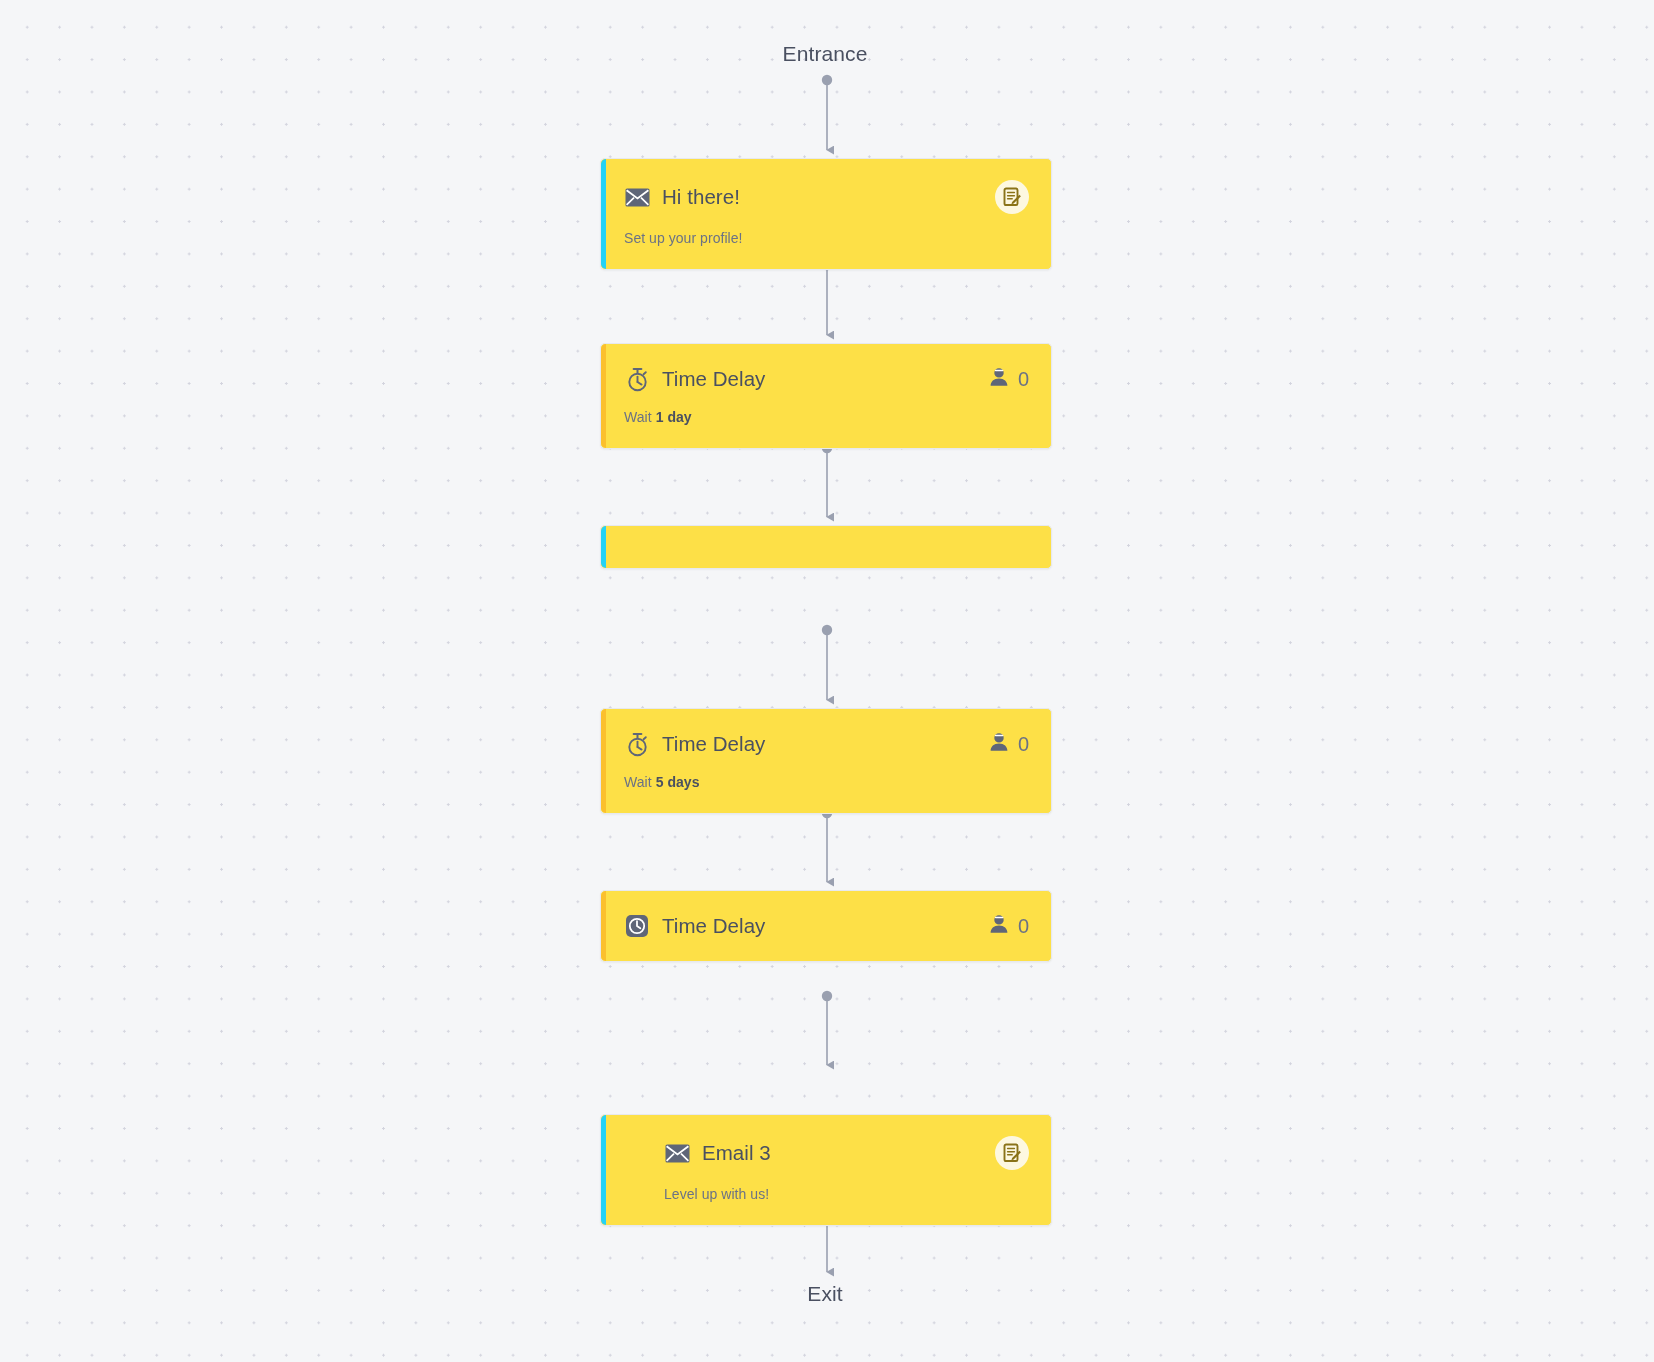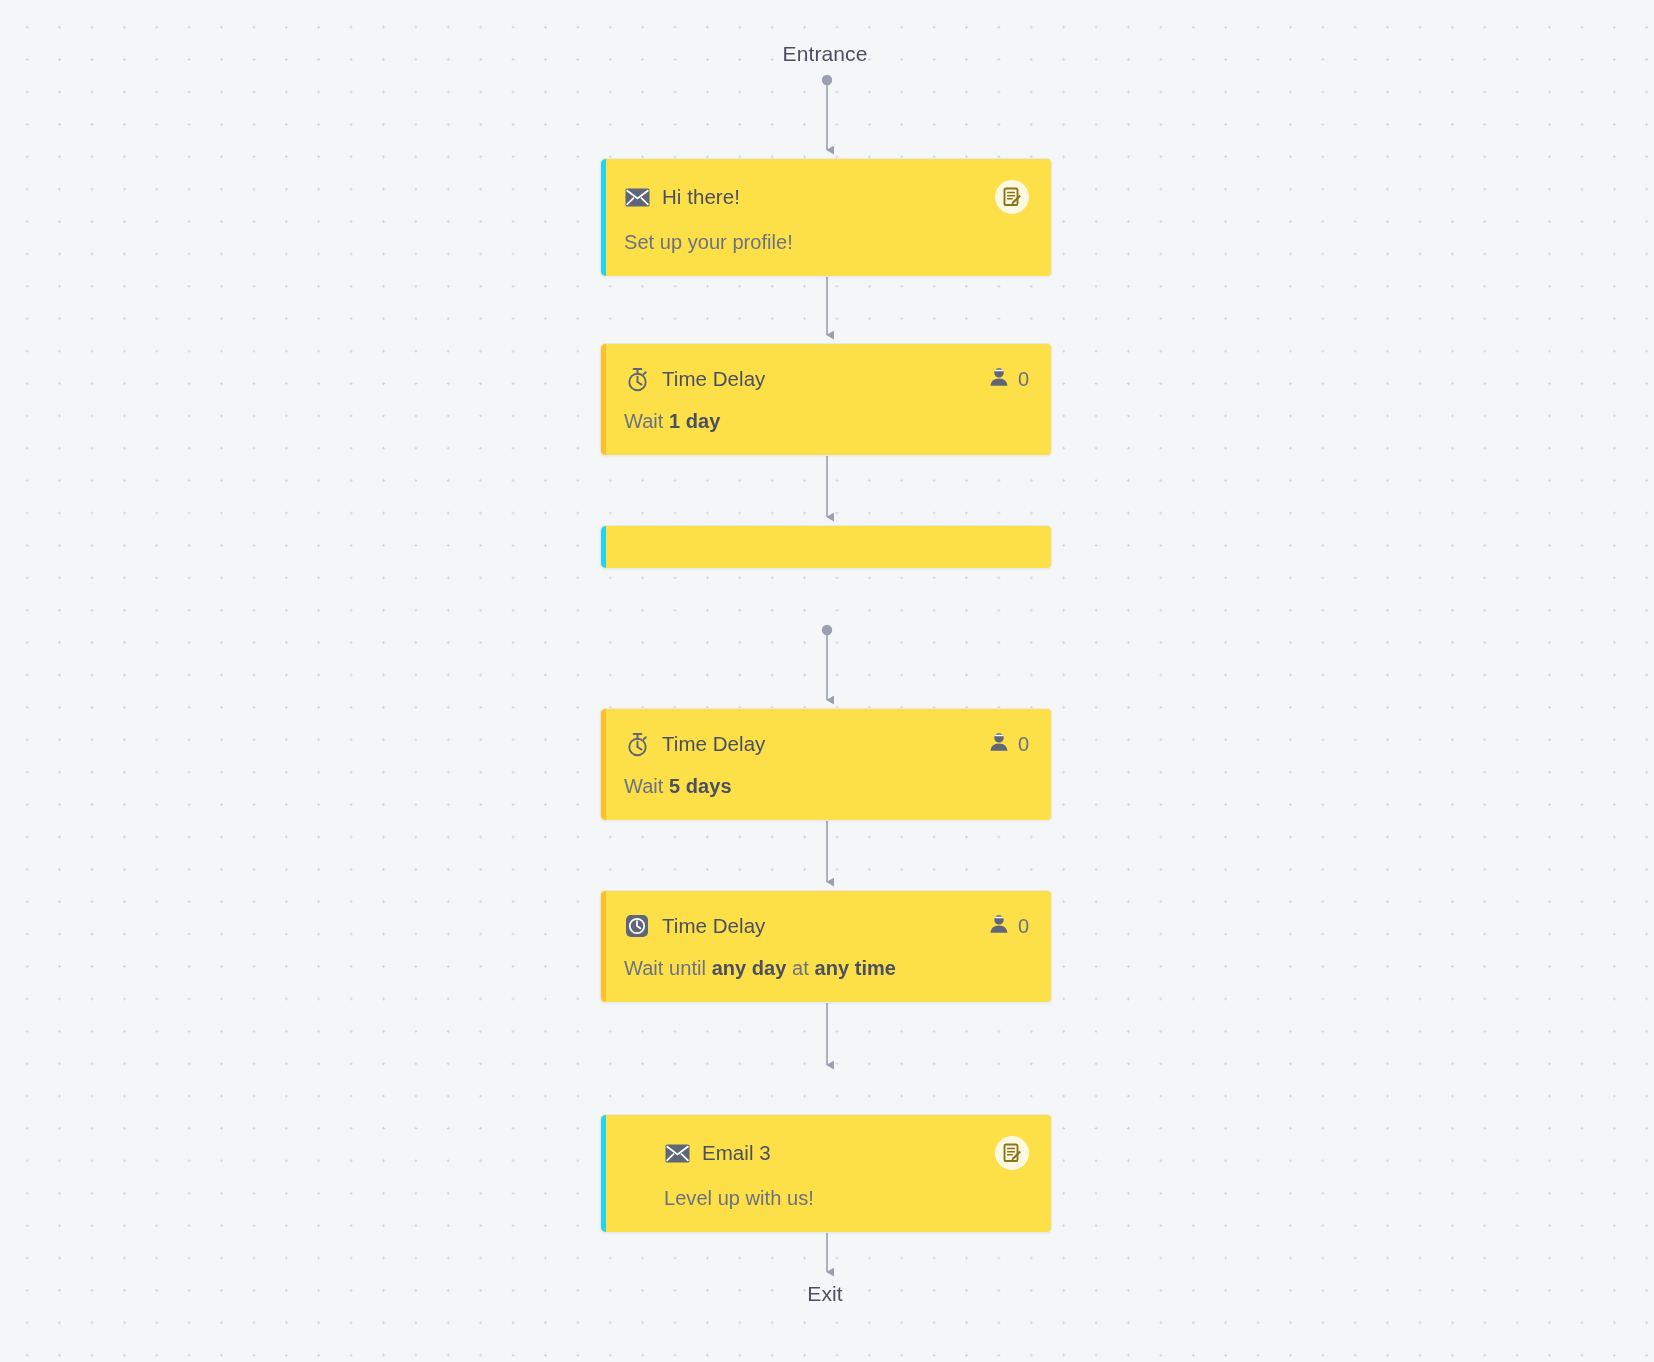--- a/index.html
+++ b/index.html
@@ -119,21 +119,21 @@
     height: 34px;
     border-radius: 50%;
     background: #fdf8e0;
     display: flex;
     align-items: center;
     justify-content: center;
   }
 
   .node-body {
     margin-top: 16px;
-    font-size: 20px;
+    font-size: 14px;
     color: #6b7285;
     line-height: 1.25;
     letter-spacing: 0.05px;
     white-space: nowrap;
   }
   .node-body b { color: #4a5061; font-weight: bold; text-align: center; }
 
   
   #node-0 { top: 158px; }
   #node-1 { top: 343px; }
@@ -290,21 +290,20 @@
           <span>
             <svg width="20" height="22" viewBox="0 0 20 22">
               <path d="M10 2.2 a4.7 4.7 0 1 1 0 9.4 a4.7 4.7 0 1 1 0 -9.4Z" fill="#5f6678"></path>
               <path d="M10 12.6 c5.2 0 8.4 3.2 8.4 7.2 H1.6 c0 -4 3.2 -7.2 8.4 -7.2Z" fill="#5f6678"></path>
               <path d="M6.6 4.6 h7" stroke="#ffffff" stroke-width="1.5" stroke-linecap="round"></path>
             </svg>
           </span>
           <span class="count-text">0</span>
         </span>
       </div>
-      <div class="node-body"><span>Wait until </span><b>any day</b><span> at </span><b>any time</b></div>
     </div>
   </div>
 
   <div class="node" id="node-5">
     <div class="accent accent-email"></div>
     <div class="node-inner">
       <div class="node-head">
         <span class="node-icon">
           <svg width="25" height="19" viewBox="0 0 25 19">
             <rect x="0.5" y="0.5" width="24" height="18" rx="1.6" fill="#5f6678"></rect>

